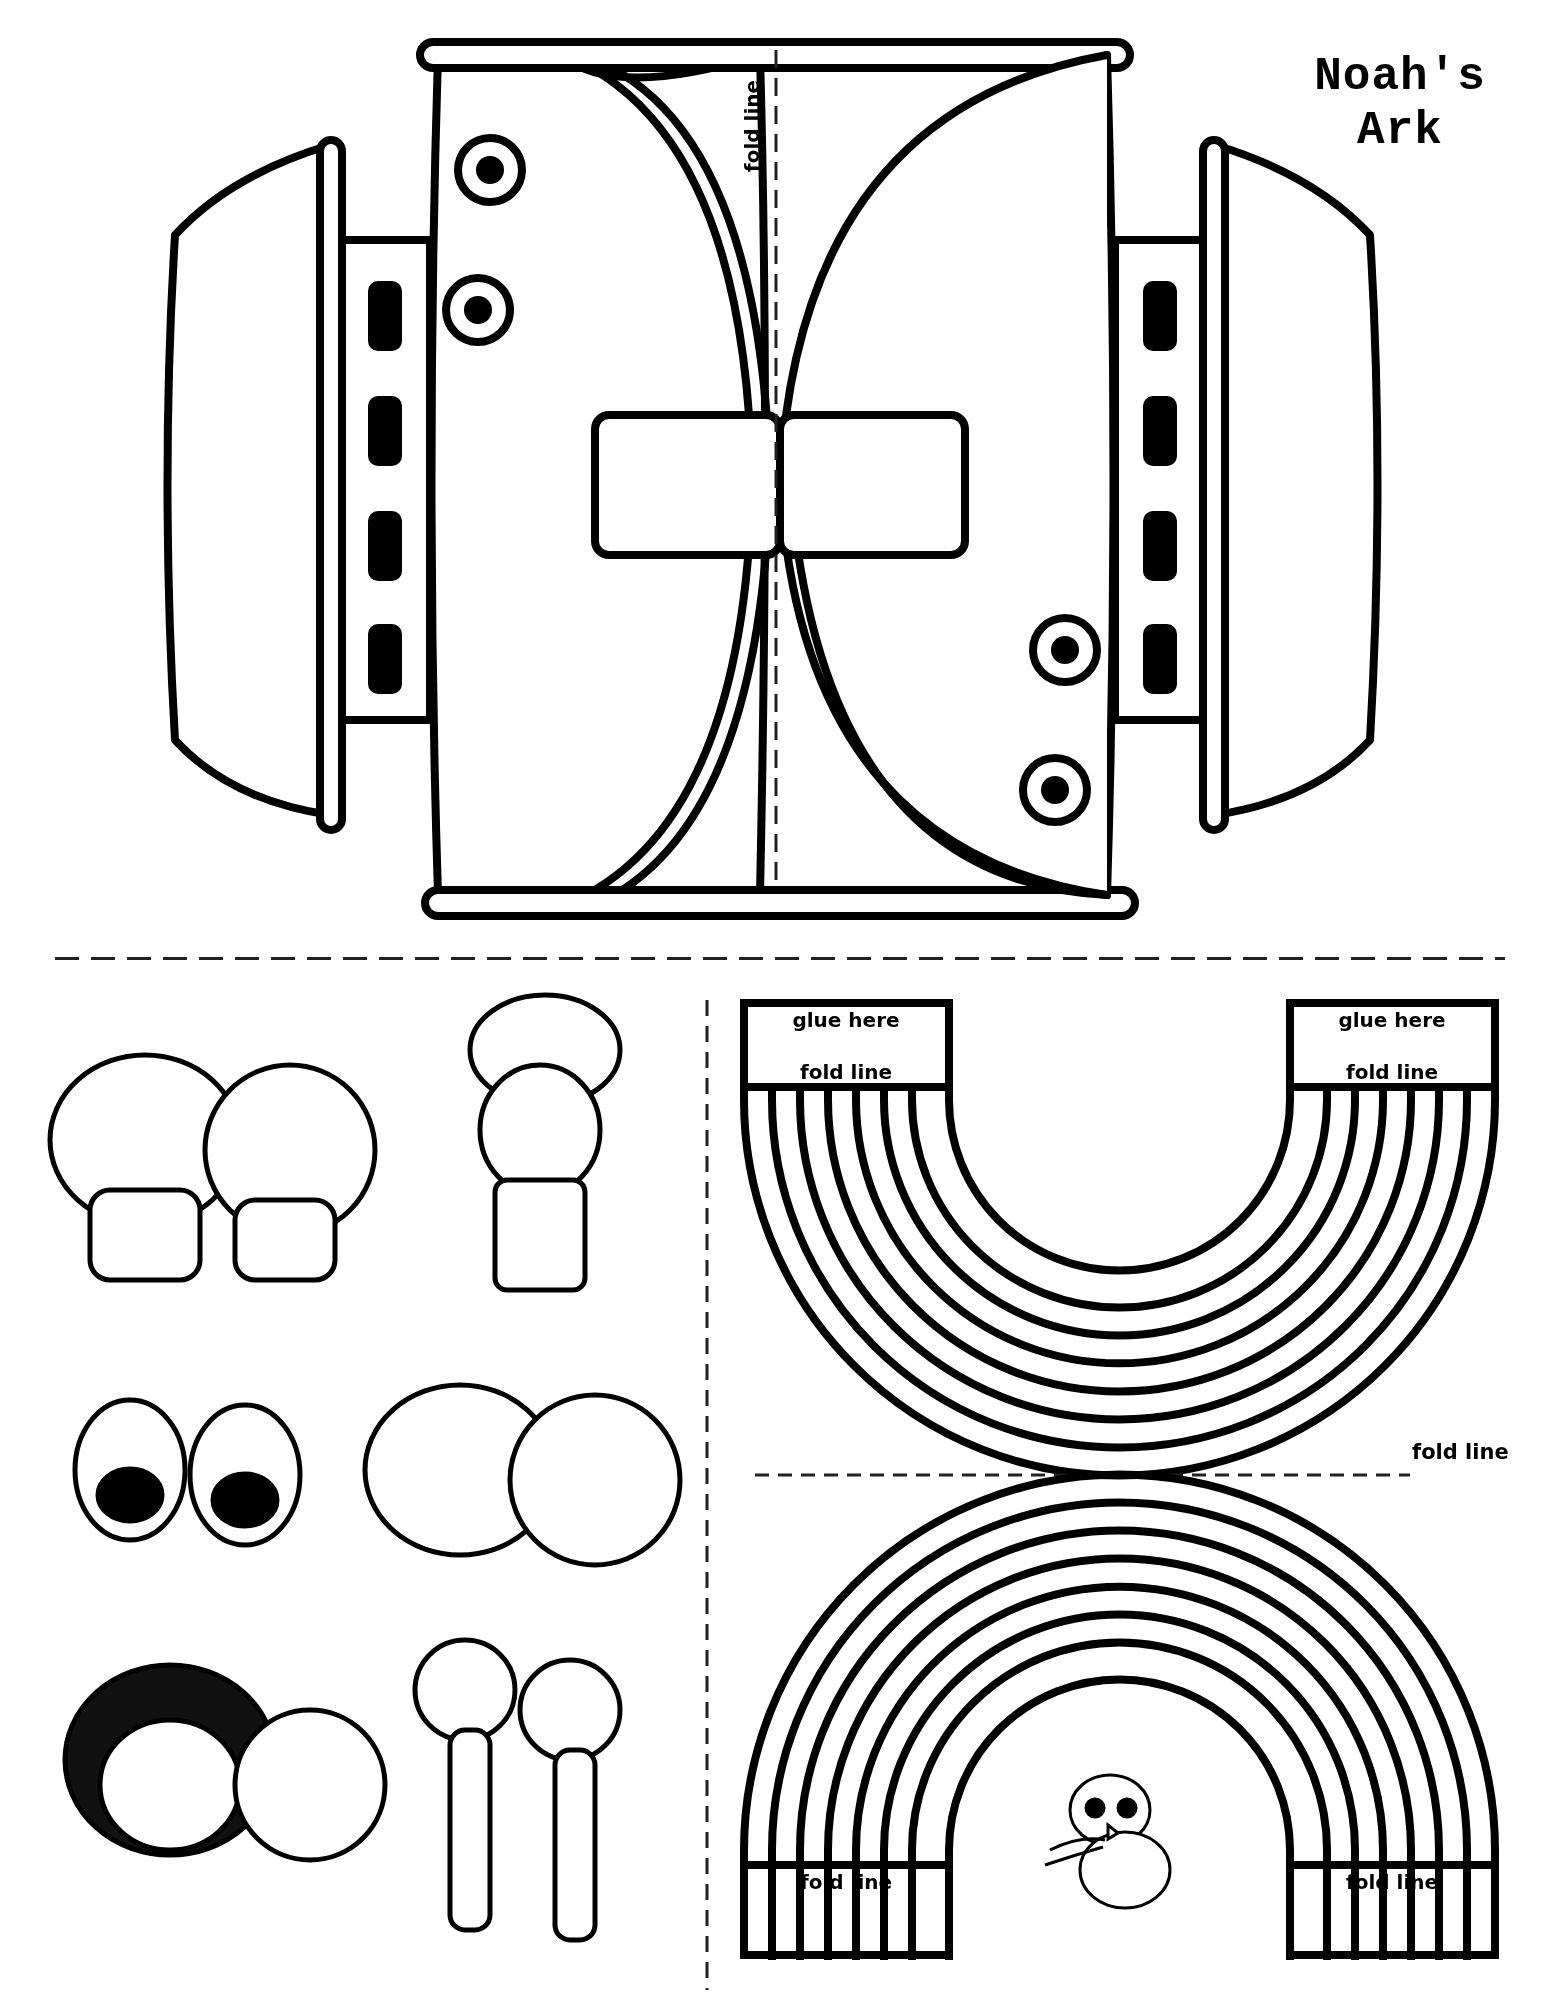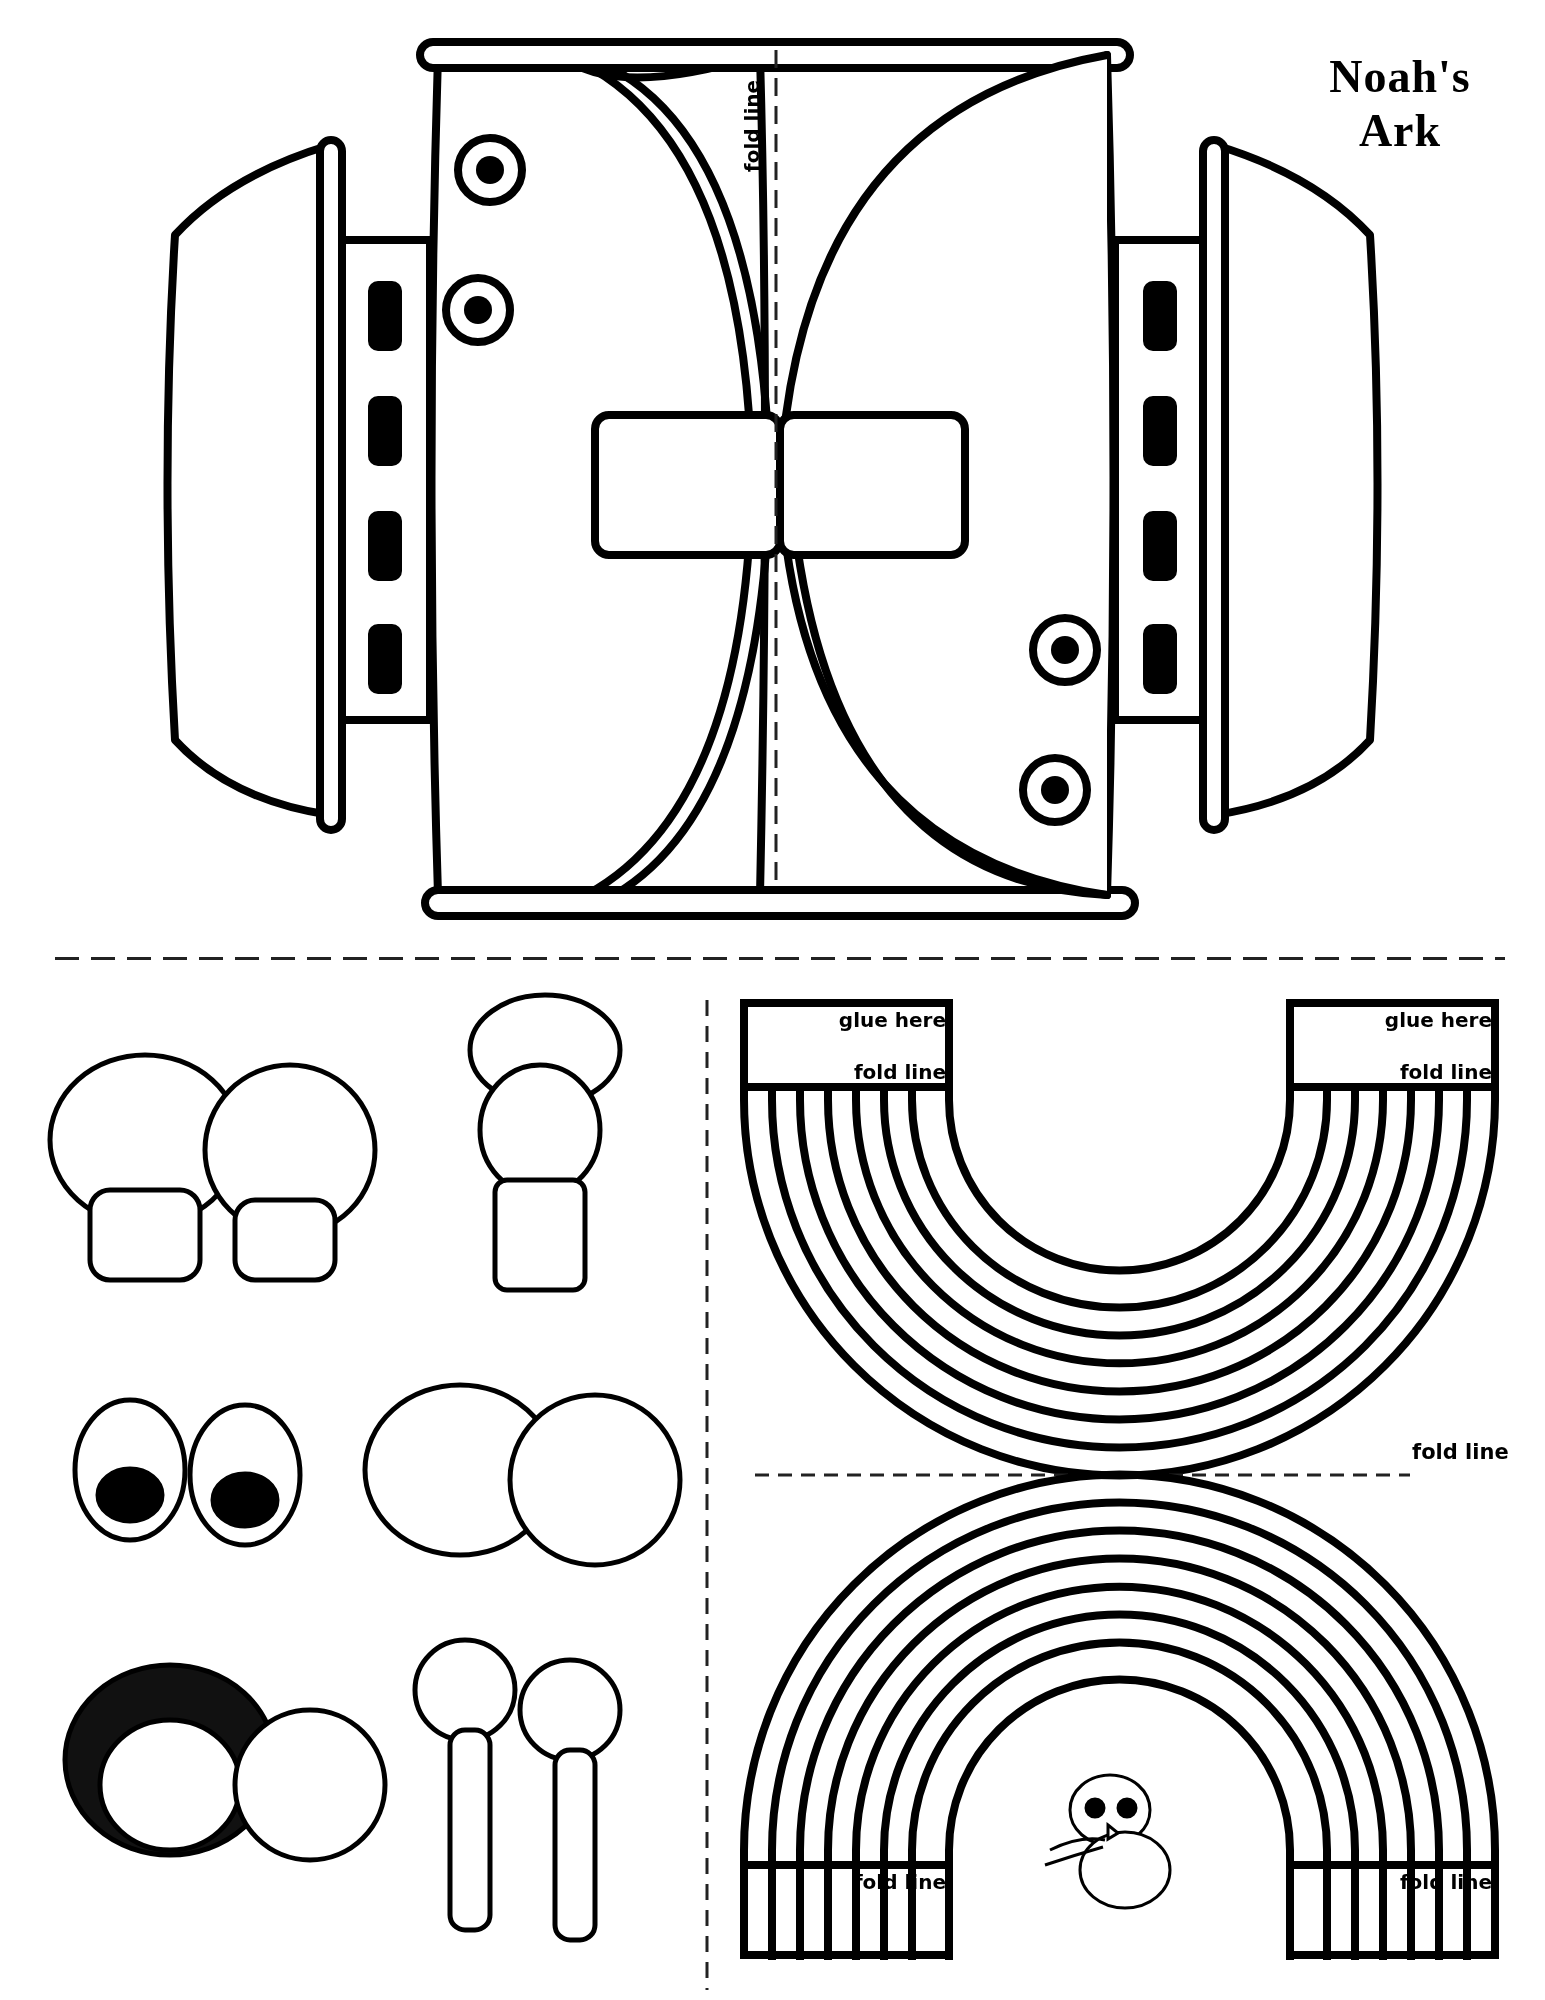--- a/index.html
+++ b/index.html
@@ -1,20 +1,20 @@
 <!DOCTYPE html>
 <html><head>
 <meta charset="utf-8">
 <style>
   html,body{margin:0;padding:0;background:#ffffff;}
   body{width:1545px;height:2000px;position:relative;overflow:hidden;font-family:"DejaVu Sans",sans-serif;color:#000;}
   svg{position:absolute;left:0;top:0;}
-  .title{position:absolute;left:1300px;top:50px;width:200px;text-align:center;font-family:Liberation Serif, serif;font-weight:bold;font-size:46px;line-height:54px;letter-spacing:1px;}
+  .title{position:absolute;left:1300px;top:50px;width:200px;text-align:center;font-family:Liberation Mono, monospace;font-weight:bold;font-size:46px;line-height:54px;letter-spacing:1px;}
   .fold-vert{position:absolute;left:735px;top:60px;width:140px;height:30px;transform:rotate(-90deg);transform-origin:0 0;font-weight:bold;font-size:20px;white-space:nowrap;}
-  .tab-label{position:absolute;font-weight:bold;font-size:20px;text-align:right;width:200px;}
+  .tab-label{position:absolute;font-weight:bold;font-size:20px;text-align:center;width:200px;}
   .fold-h{position:absolute;font-weight:bold;font-size:21px;}
   .animal{position:absolute;display:flex;align-items:center;justify-content:center;text-align:center;font-size:15px;color:#333;}
 </style>
 </head>
 <body>
 
 <div class="title">
   <div>Noah's</div>
   <div>Ark</div>
 </div>

